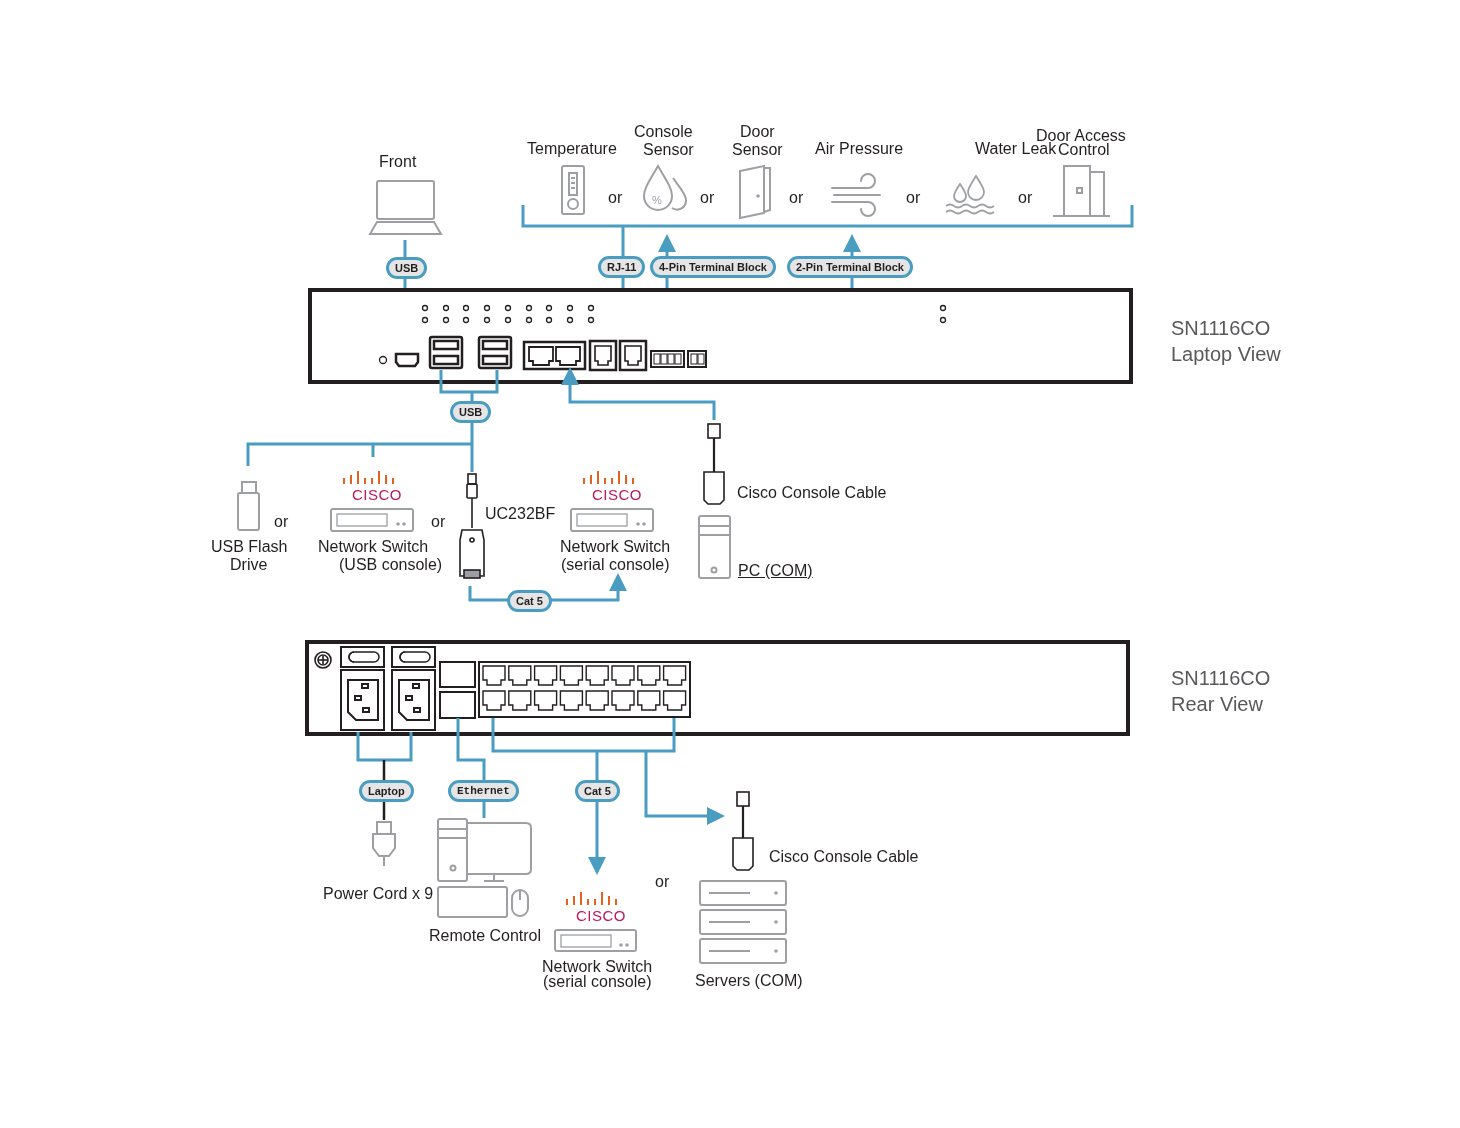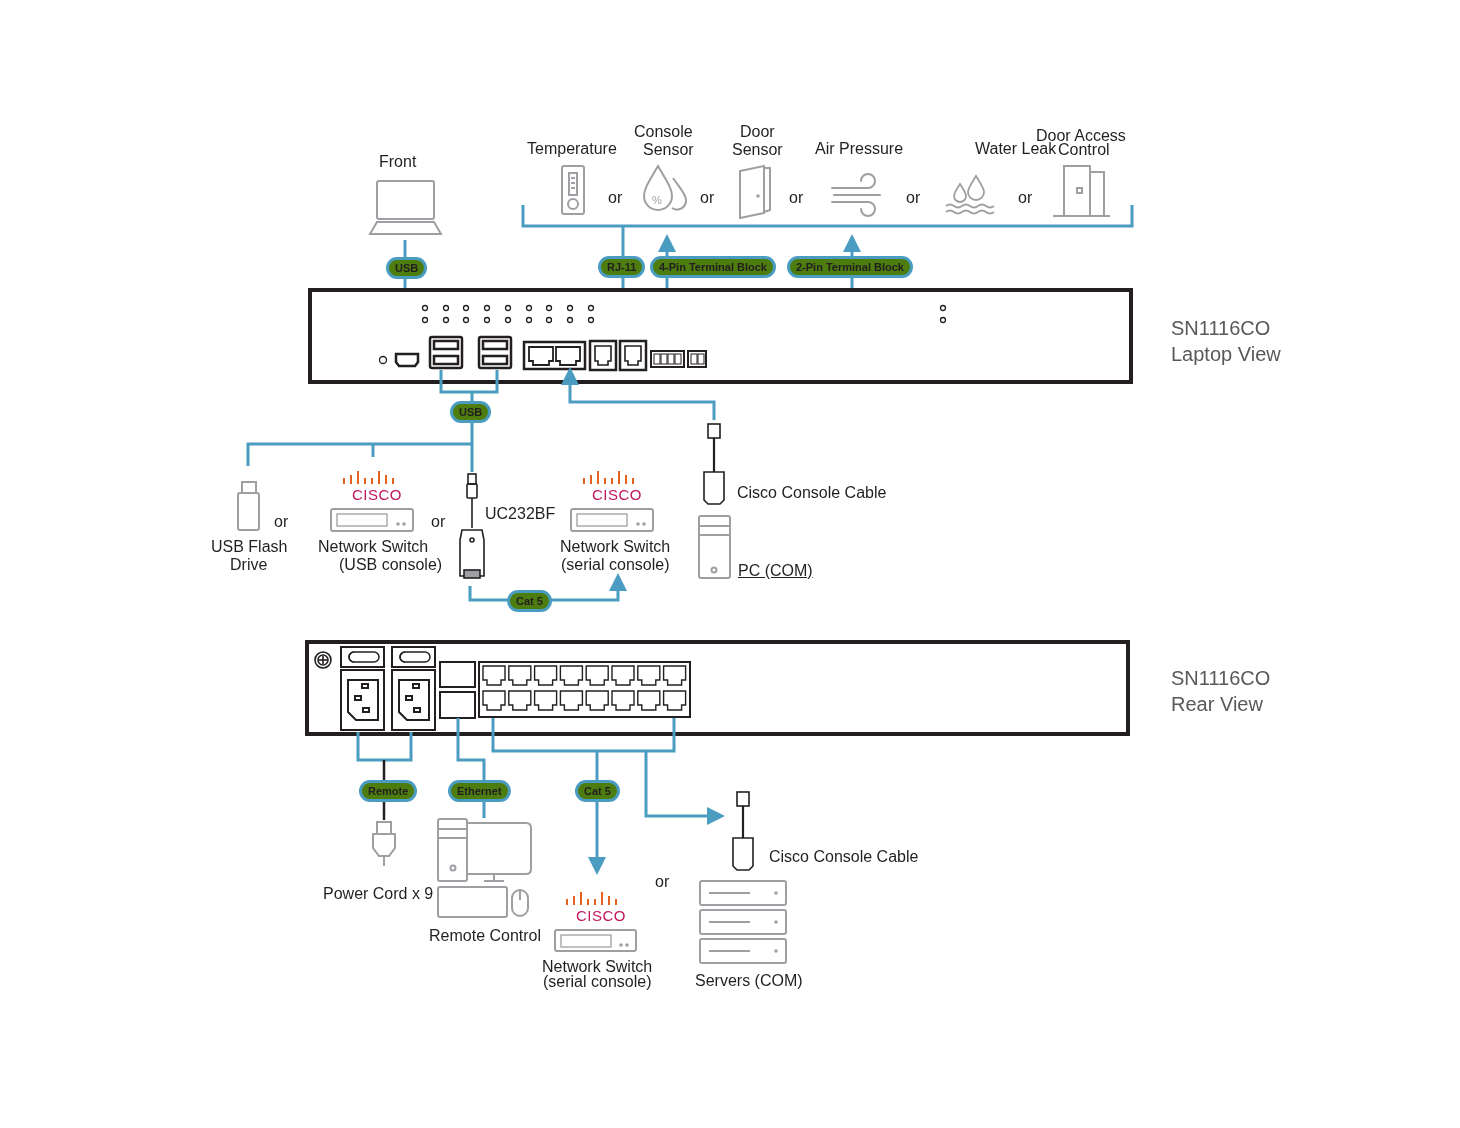--- a/index.html
+++ b/index.html
@@ -1,21 +1,21 @@
 <!DOCTYPE html>
 <html><head>
 <meta charset="utf-8">
 <style>
   html, body { margin:0; padding:0; background:#ffffff; }
   body { width:1460px; height:1128px; position:relative; overflow:hidden; font-family:"Liberation Sans", sans-serif; color:#231f20; }
   svg#diagram { position:absolute; left:0; top:0; }
   .lbl { position:absolute; font-size:16px; line-height:17px; color:#231f20; text-align:center; white-space:nowrap; }
   .lbl.left { text-align:left; }
   .title { position:absolute; font-size:20px; line-height:25px; color:#58595b; white-space:nowrap;margin-left:28px; }
-  .pill { position:absolute; border:3px solid #4a9cc0; border-radius:14px; background:#4d7c0f; font-size:11px; font-weight:bold; line-height:16px; padding:0 6px; white-space:nowrap; text-align:right; color:#231f20; }
+  .pill { position:absolute; border:3px solid #4a9cc0; border-radius:14px; background:#e5e5e5; font-size:11px; font-weight:bold; line-height:16px; padding:0 6px; white-space:nowrap; text-align:right; color:#231f20; }
   .cisco { position:absolute; font-size:15px; color:#be185d; letter-spacing:0.5px; text-align:left; }
 </style>
 </head>
 <body>
 
 <svg id="diagram" width="1460" height="1128" viewBox="0 0 1460 1128" xmlns="http://www.w3.org/2000/svg">
   <defs>
     <marker id="arr" markerWidth="6" markerHeight="6" refX="3" refY="3" orient="auto" markerUnits="strokeWidth">
       <path d="M0,0 L6,3 L0,6 z" fill="#4a9cc0"></path>
     </marker>
@@ -323,22 +323,22 @@
 <div class="lbl" style="left:1018px;top:189px;">or</div>
 
 <div class="lbl" style="left:379px;top:153px;">Front</div>
 
 <div class="pill" style="left:386px;top:257px;">USB</div>
 <div class="pill" style="left:598px;top:256px;">RJ-11</div>
 <div class="pill" style="left:650px;top:256px;">4-Pin Terminal Block</div>
 <div class="pill" style="left:787px;top:256px;">2-Pin Terminal Block</div>
 <div class="pill" style="left:450px;top:401px;">USB</div>
 <div class="pill" style="left:507px;top:590px;">Cat 5</div>
-<div class="pill" style="left:359px;top:780px;">Remote</div>
-<div class="pill" style="left:448px;top:780px;">Ethernet</div>
+<div class="pill" style="left:359px;top:780px;">Laptop</div>
+<div class="pill" style="left:448px;top:780px;font-family:Liberation Mono, monospace;">Ethernet</div>
 <div class="pill" style="left:575px;top:780px;">Cat 5</div>
 
 <div class="title" style="left:1143px;top:316px;">SN1116CO</div>
 <div class="title" style="left:1143px;top:342px;">Laptop View</div>
 <div class="title" style="left:1143px;top:666px;">SN1116CO</div>
 <div class="title" style="left:1143px;top:692px;">Rear View</div>
 
 <div class="lbl" style="left:211px;top:538px;">USB Flash</div>
 <div class="lbl" style="left:230px;top:556px;">Drive</div>
 <div class="lbl" style="left:274px;top:513px;">or</div>

